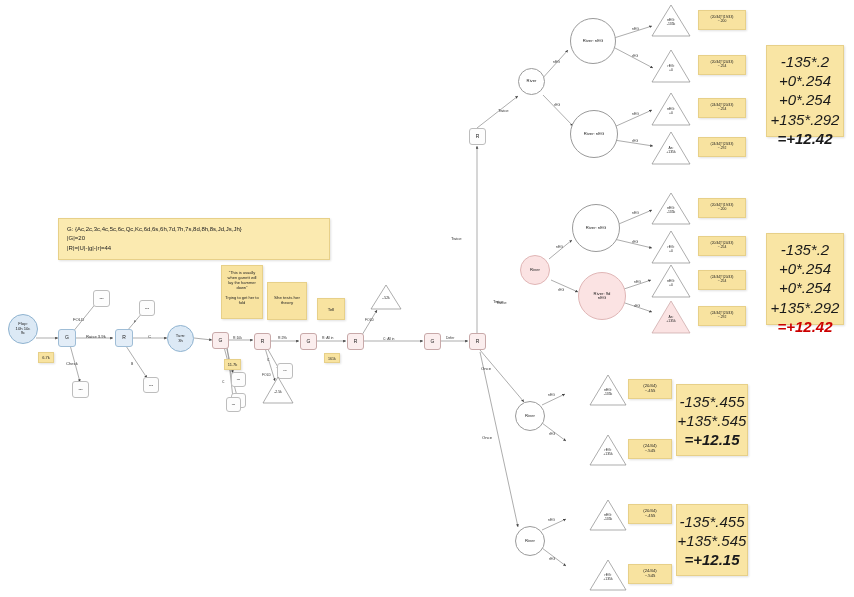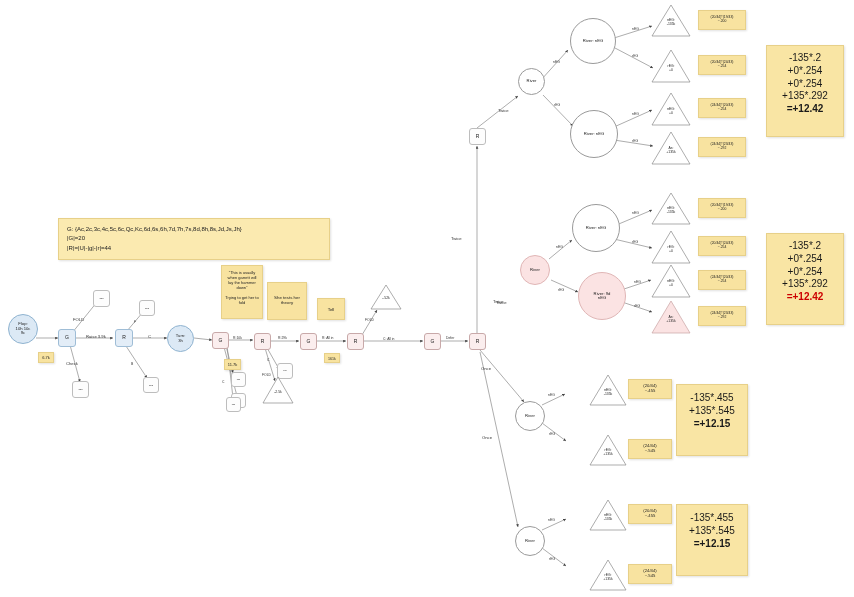--- a/index.html
+++ b/index.html
@@ -29,21 +29,21 @@
         box-shadow:1px 1px 2px rgba(0,0,0,.12);}
   .note.big{background:#f9e5a4;}
   .note.info{background:#fbeab0;text-align:left;}
 
   
   .elbl{position:absolute;font-size:4.2px;color:#333;white-space:nowrap;}
 
   .t3{font-size:3.4px;}
   .t4{font-size:4.2px;}
   .t5{font-size:5px;}
-  .big-eq{font-size:10px;color:#1a1a1a;line-height:1.28;font-weight:400;}
+  .big-eq{font-size:15px;color:#1a1a1a;line-height:1.28;font-weight:400;font-style:italic;}
   .big-eq b{font-weight:700;}
   .big-eq .red{color:#cc0000;font-weight:700;}
 </style>
 </head>
 <body>
 
 <div id="canvas">
 
   <svg class="edges" viewBox="0 0 854 597">
     <defs>

